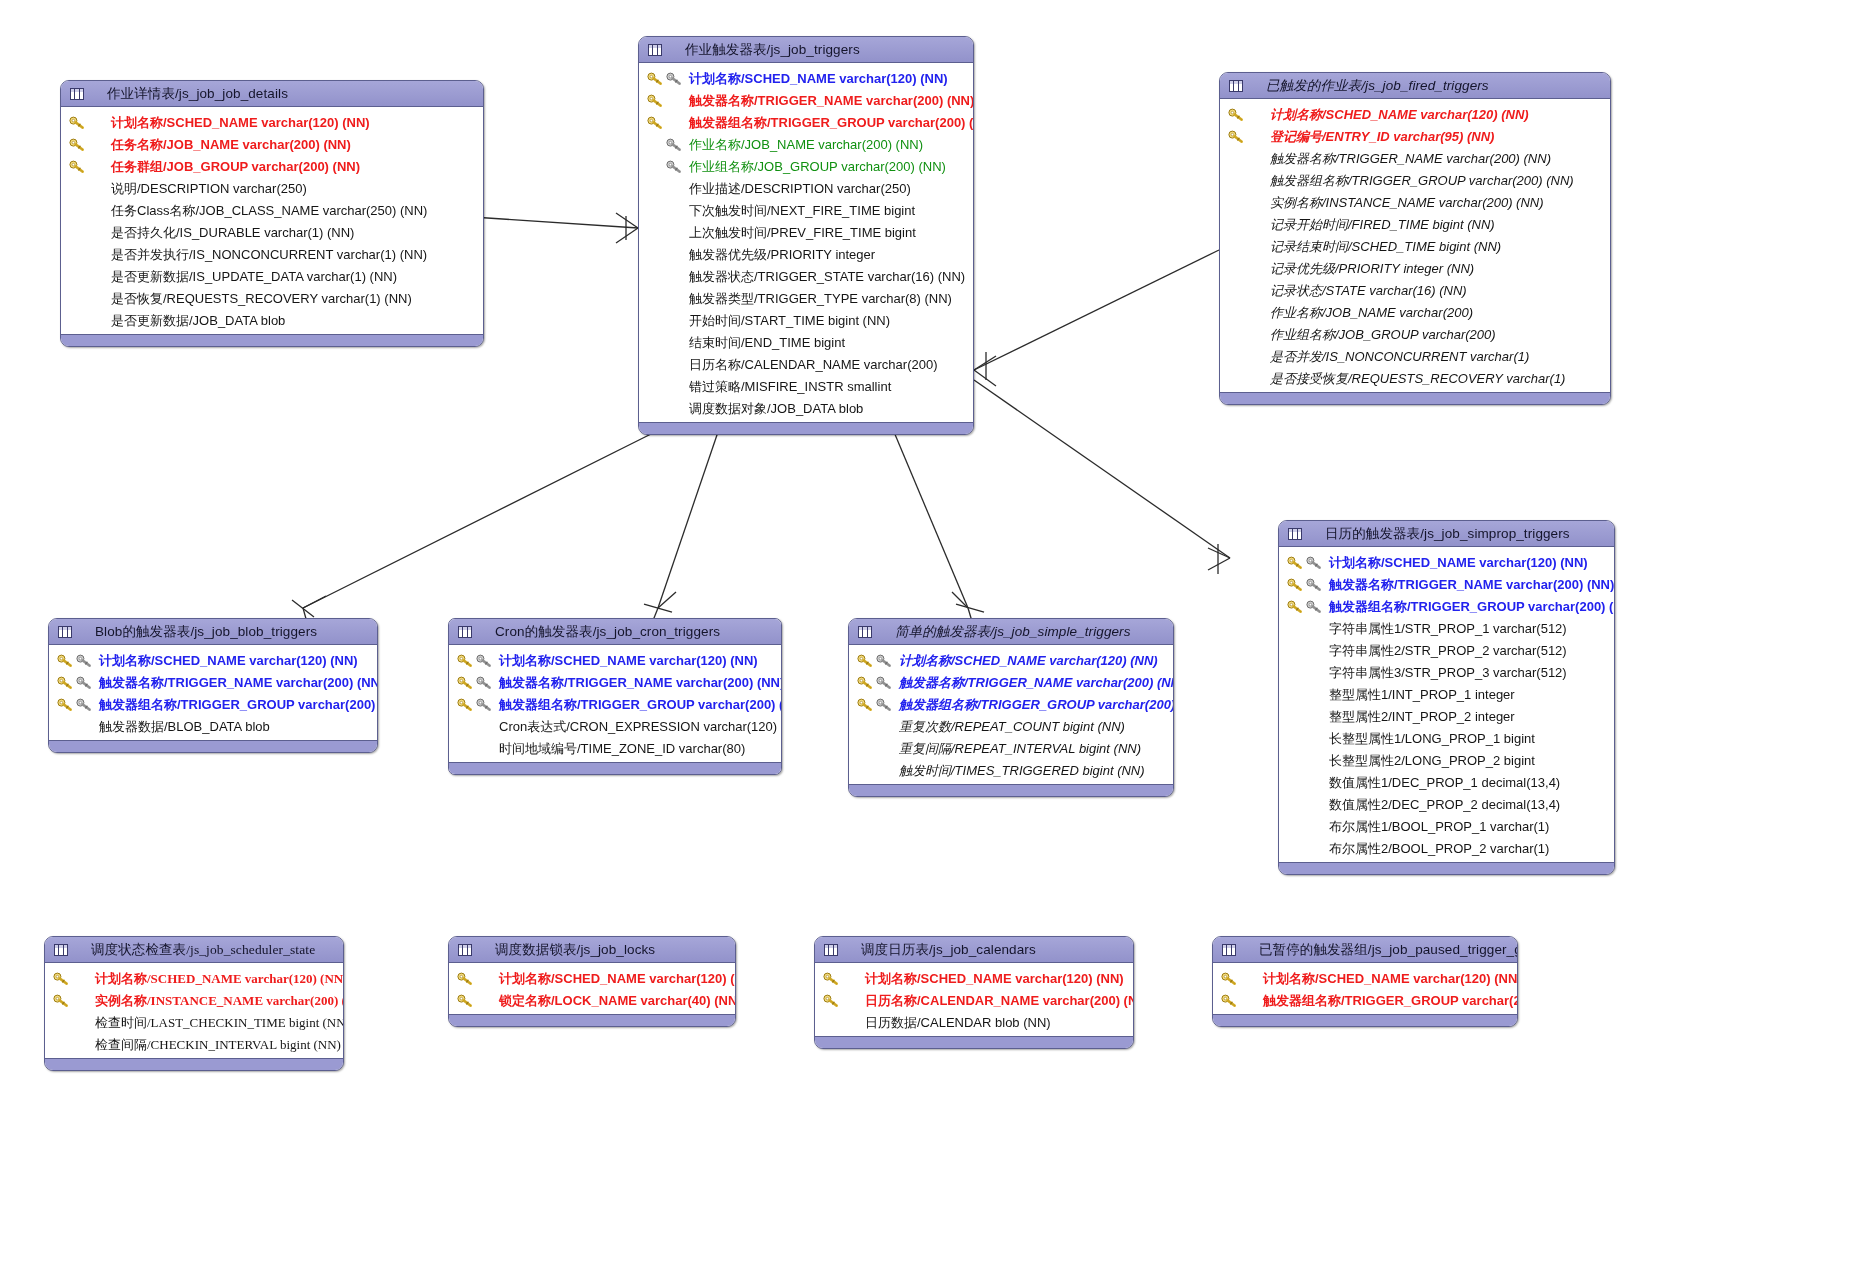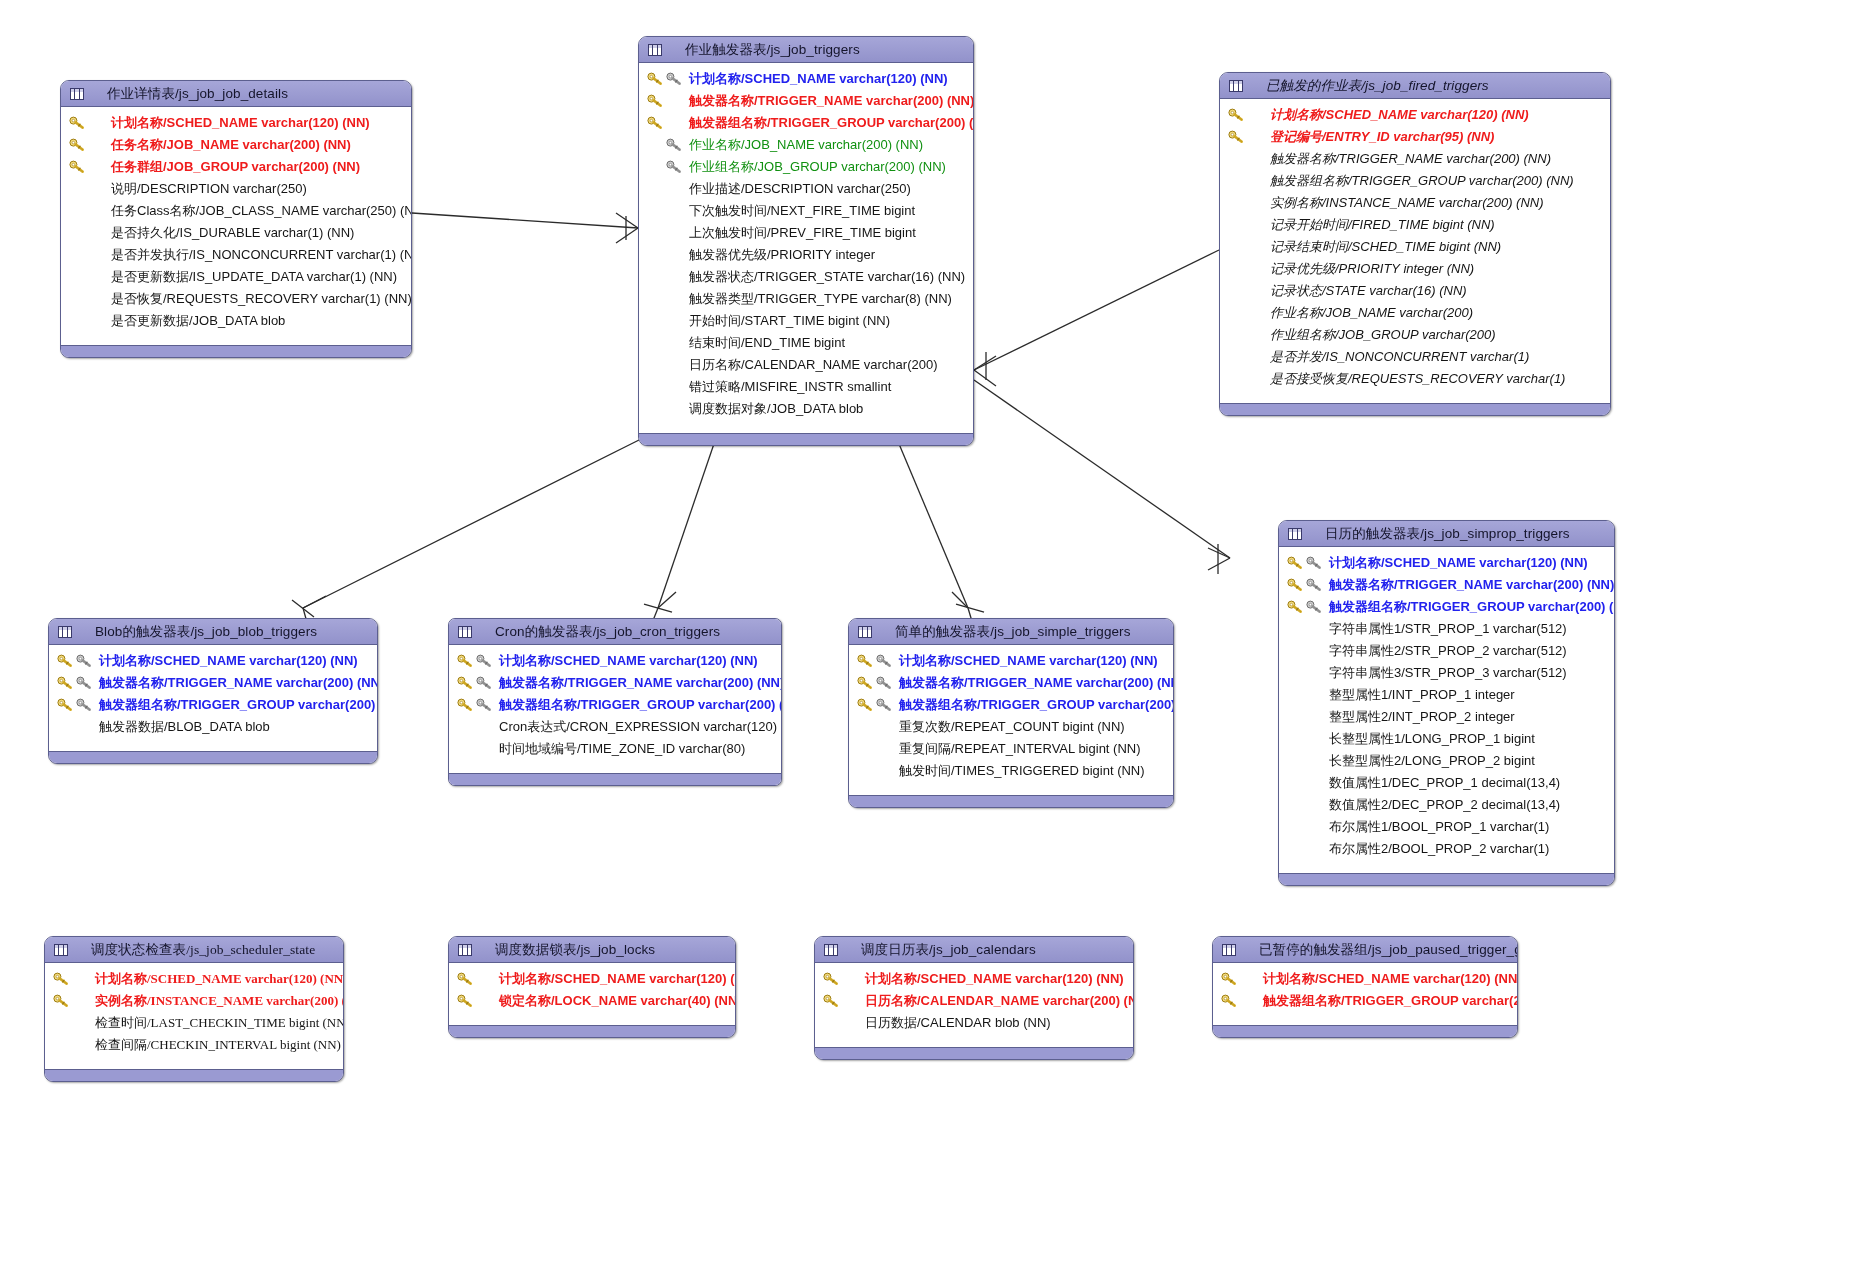--- a/index.html
+++ b/index.html
@@ -34,21 +34,21 @@
     border:1px solid #3a3a6b;
     background:
       linear-gradient(90deg,transparent 3px,#3a3a6b 3px,#3a3a6b 4px,transparent 4px),
       linear-gradient(90deg,transparent 8px,#3a3a6b 8px,#3a3a6b 9px,transparent 9px),
       linear-gradient(180deg,#cfcfe9 0 3px,#ffffff 3px 100%);
     box-sizing:border-box;
   }
   .entity .hdr .ttl{
     font-size:13.5px;color:#14142b;white-space:nowrap;letter-spacing:.1px;
   }
-  .rows{padding:4px 0 14px 0;background:#fff;text-align:right;}
+  .rows{padding:4px 0 3px 0;background:#fff;text-align:right;}
   .row{
     display:flex;align-items:center;
     height:22px;
     padding:0 10px 0 8px;
     font-size:13px;
     white-space:nowrap;
   }
   .keys{width:42px;flex:0 0 42px;display:flex;align-items:center;gap:2px;}
   .keys.indent{padding-left:19px;width:42px;box-sizing:border-box;}
   .kico{width:17px;height:13px;flex:0 0 17px;}
@@ -102,21 +102,21 @@
     </g>
 
     <g>
       <line x1="974" y1="380" x2="1230" y2="558"></line>
       <line x1="1230" y1="558" x2="1208" y2="548"></line>
       <line x1="1230" y1="558" x2="1208" y2="570"></line>
       <line x1="1218" y1="544" x2="1218" y2="574"></line>
     </g>
   </svg>
 
-<div class="entity" style="left: 60px; top: 80px; width: 352px;">
+<div class="entity" style="left: 60px; top: 80px; width: 424px;">
       <div class="hdr">
         <span class="tbl-ico"></span>
         <span class="ttl">作业详情表/js_job_job_details</span>
       </div>
       <div class="rows">
         <div class="row">
           <span class="keys">
             <span class="kico"><svg viewBox="0 0 17 13" width="17" height="13">
                 <circle cx="4.4" cy="4.6" r="3.5" fill="#f4dc7e" stroke="#9c7c12" stroke-width="1"></circle>
                 <circle cx="4.4" cy="4.6" r="1.3" fill="#ffffff" stroke="#9c7c12" stroke-width=".6"></circle>
@@ -626,21 +626,21 @@
           <span class="keys"></span>
           <span class="lbl c-black">Cron表达式/CRON_EXPRESSION varchar(120) (NN)</span>
         </div>
         <div class="row">
           <span class="keys"></span>
           <span class="lbl c-black">时间地域编号/TIME_ZONE_ID varchar(80)</span>
         </div>
       </div>
       <div class="foot"></div>
     </div>
-    <div class="entity" style="left: 848px; top: 618px; width: 326px;">
+    <div class="entity" style="left: 848px; top: 618px; width: 326px; font-style: italic;">
       <div class="hdr">
         <span class="tbl-ico"></span>
         <span class="ttl">简单的触发器表/js_job_simple_triggers</span>
       </div>
       <div class="rows">
         <div class="row">
           <span class="keys">
             <span class="kico"><svg viewBox="0 0 17 13" width="17" height="13">
                 <circle cx="4.4" cy="4.6" r="3.5" fill="#f4dc7e" stroke="#9c7c12" stroke-width="1"></circle>
                 <circle cx="4.4" cy="4.6" r="1.3" fill="#ffffff" stroke="#9c7c12" stroke-width=".6"></circle>

